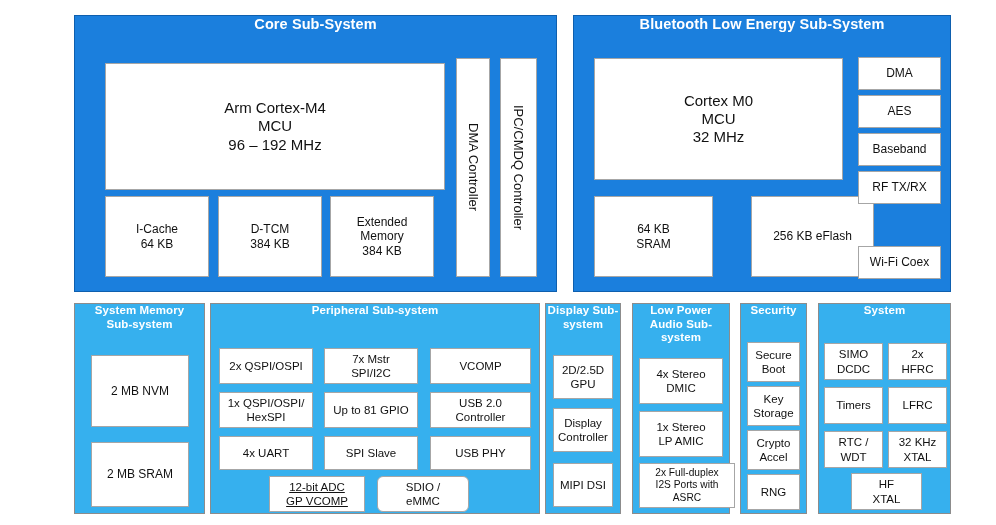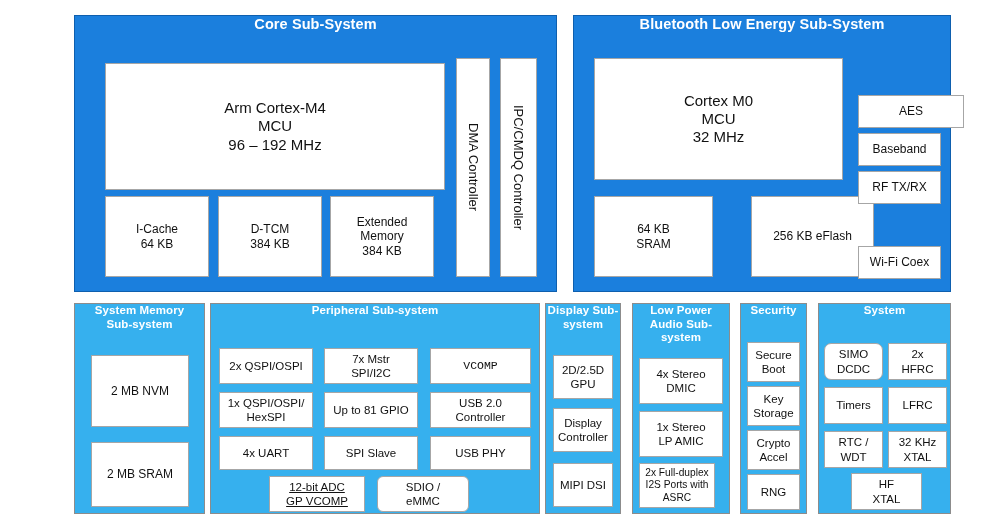--- a/index.html
+++ b/index.html
@@ -101,40 +101,41 @@
   </div>
 
   <div class="blk f15" style="left:594px; top:58px; width:249px; height:122px;">Cortex M0
 MCU
 32 MHz</div>
 
   <div class="blk f12" style="left:594px; top:196px; width:119px; height:81px;">64 KB
 SRAM</div>
   <div class="blk f12" style="left:720px; top:196px; width:123px; height:81px;margin-left:31px;">256 KB eFlash</div>
 
-  <div class="blk f12" style="left:858px; top:95px; width:106px; height:33px;">AES</div>
+  <div class="blk f12" style="left:858px; top:57px; width:83px; height:33px;">DMA</div>
+  <div class="blk f12" style="left:858px; top:95px; width:83px; height:33px;">AES</div>
   <div class="blk f12" style="left:858px; top:133px; width:83px; height:33px;">Baseband</div>
   <div class="blk f12" style="left:858px; top:171px; width:83px; height:33px;">RF TX/RX</div>
   <div class="blk f12" style="left:858px; top:246px; width:83px; height:33px;">Wi-Fi Coex</div>
 
   <div class="panel panel-light" style="left:74px; top:303px; width:131px; height:211px;">
     <div class="panel-title title-sm" style="white-space:pre-line;">System Memory
 Sub-system</div>
   </div>
   <div class="blk f12" style="left:91px; top:355px; width:98px; height:72px;">2 MB NVM</div>
   <div class="blk f12" style="left:91px; top:442px; width:98px; height:65px;">2 MB SRAM</div>
 
   <div class="panel panel-light" style="left:210px; top:303px; width:330px; height:211px;">
     <div class="panel-title title-sm">Peripheral Sub-system</div>
   </div>
 
   <div class="blk f11" style="left:219px; top:348px; width:94px; height:36px;">2x QSPI/OSPI</div>
   <div class="blk f11" style="left:324px; top:348px; width:94px; height:36px;">7x Mstr
 SPI/I2C</div>
-  <div class="blk f11" style="left:430px; top:348px; width:101px; height:36px;font-family:Liberation Mono, monospace;">VCOMP</div>
+  <div class="blk f11" style="left:430px; top:348px; width:101px; height:36px;">VCOMP</div>
 
   <div class="blk f11" style="left:219px; top:392px; width:94px; height:36px;">1x QSPI/OSPI/
 HexSPI</div>
   <div class="blk f11" style="left:324px; top:392px; width:94px; height:36px;">Up to 81 GPIO</div>
   <div class="blk f11" style="left:430px; top:392px; width:101px; height:36px;">USB 2.0
 Controller</div>
 
   <div class="blk f11" style="left:219px; top:436px; width:94px; height:34px;">4x UART</div>
   <div class="blk f11" style="left:324px; top:436px; width:94px; height:34px;">SPI Slave</div>
   <div class="blk f11" style="left:430px; top:436px; width:101px; height:34px;">USB PHY</div>
@@ -156,39 +157,39 @@
 
   <div class="panel panel-light" style="left:632px; top:303px; width:98px; height:211px;">
     <div class="panel-title title-sm">Low Power
 Audio
 Sub-system</div>
   </div>
   <div class="blk f11" style="left:639px; top:358px; width:84px; height:46px;">4x Stereo
 DMIC</div>
   <div class="blk f11" style="left:639px; top:411px; width:84px; height:46px;">1x Stereo
 LP AMIC</div>
-  <div class="blk f10" style="left:639px; top:463px; width:76px; height:45px;">2x Full-duplex
+  <div class="blk f10" style="left:639px; top:463px; width:96px; height:45px;">2x Full-duplex
 I2S Ports with
 ASRC</div>
 
   <div class="panel panel-light" style="left:740px; top:303px; width:67px; height:211px;">
     <div class="panel-title title-sm">Security</div>
   </div>
   <div class="blk f11" style="left:747px; top:342px; width:53px; height:40px;">Secure
 Boot</div>
   <div class="blk f11" style="left:747px; top:386px; width:53px; height:40px;">Key
 Storage</div>
   <div class="blk f11" style="left:747px; top:430px; width:53px; height:40px;">Crypto
 Accel</div>
   <div class="blk f11" style="left:747px; top:474px; width:53px; height:36px;">RNG</div>
 
   <div class="panel panel-light" style="left:818px; top:303px; width:133px; height:211px;">
     <div class="panel-title title-sm">System</div>
   </div>
-  <div class="blk f11" style="left:824px; top:343px; width:59px; height:37px;border-radius:7px;">SIMO
+  <div class="blk f11" style="left:824px; top:343px; width:59px; height:37px;">SIMO
 DCDC</div>
   <div class="blk f11" style="left:888px; top:343px; width:59px; height:37px;">2x
 HFRC</div>
   <div class="blk f11" style="left:824px; top:387px; width:59px; height:37px;">Timers</div>
   <div class="blk f11" style="left:888px; top:387px; width:59px; height:37px;">LFRC</div>
   <div class="blk f11" style="left:824px; top:431px; width:59px; height:37px;">RTC /
 WDT</div>
   <div class="blk f11" style="left:888px; top:431px; width:59px; height:37px;">32 KHz
 XTAL</div>
   <div class="blk f11" style="left:851px; top:473px; width:71px; height:37px;">HF

